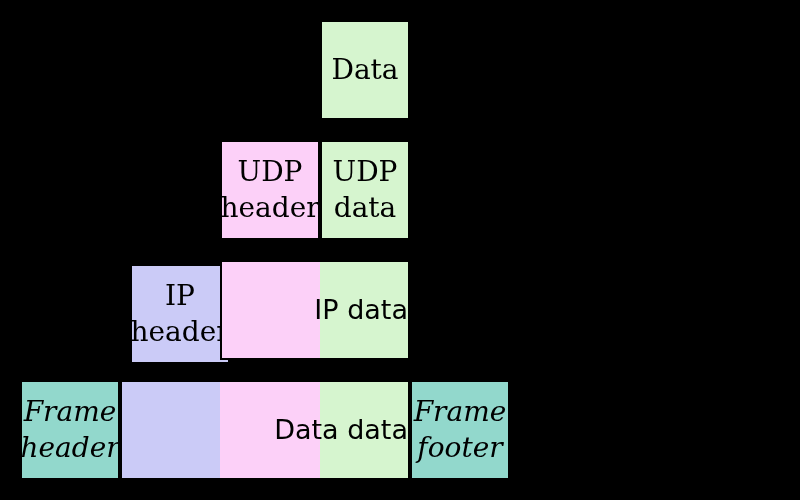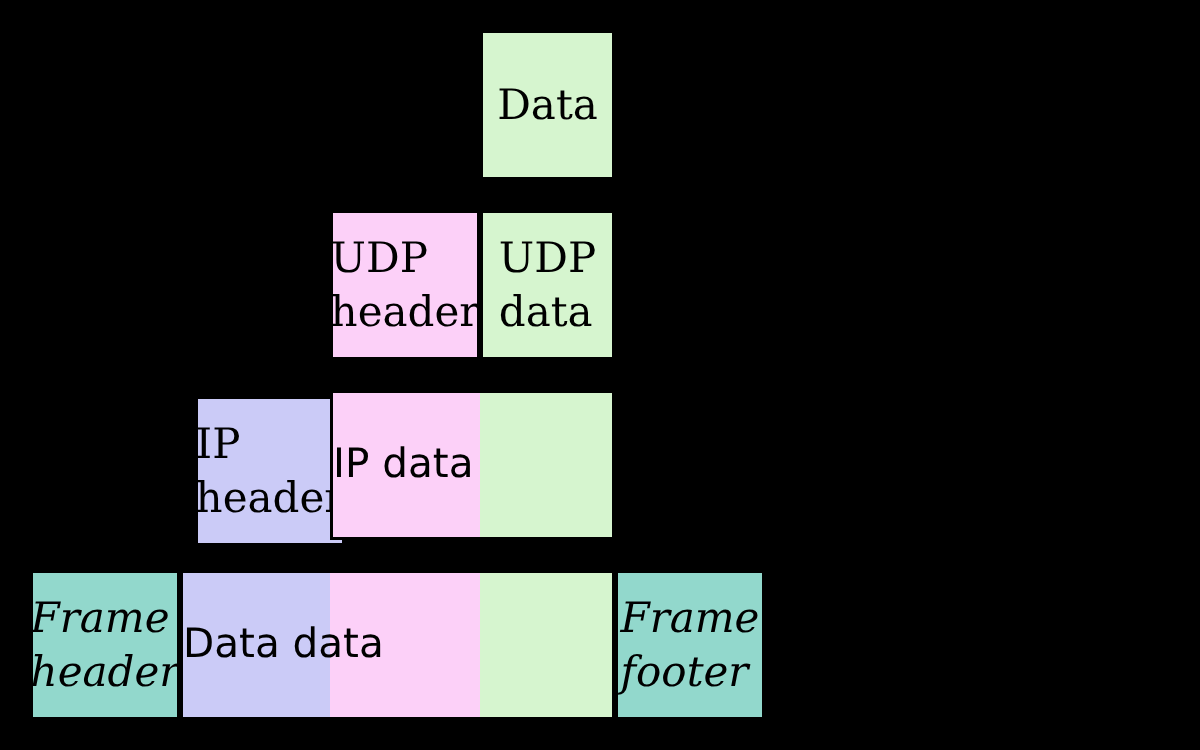--- a/index.html
+++ b/index.html
@@ -27,20 +27,21 @@
     border: 2px solid #000;
     display: flex;
     align-items: center;
     justify-content: center;
     color: var(--text);
   }
   .serif-label {
     font-family: "DejaVu Serif", "Liberation Serif", serif;
     font-size: 28px;
     line-height: 36px;
+    text-align: center;
     white-space: pre-line;
     color: var(--text);
   }
   .sans-label {
     font-family: "DejaVu Sans", "Liberation Sans", sans-serif;
     font-size: 27px;
     line-height: 34px;
     text-align: center;
     white-space: pre-line;
     color: var(--text);
@@ -59,21 +60,21 @@
     display: flex;
     flex-direction: row;
   }
   .stripe { height: 100%; }
   .stripe.grow { flex: 1 1 auto; }
   .composite .overlay {
     position: absolute;
     inset: 0;
     display: flex;
     align-items: center;
-    justify-content: flex-start;
+    justify-content: flex-end;
   }
 
   
   .pos-data         { left: 320px; top:  20px; width:  90px; height: 100px; }
   .pos-udp-header   { left: 220px; top: 140px; width: 100px; height: 100px; }
   .pos-udp-data     { left: 320px; top: 140px; width:  90px; height: 100px; }
   .pos-ip-header    { left: 120px; top: 264px; width: 100px; height: 100px; margin-left: 10px; }
   .pos-ip-data      { left: 220px; top: 260px; width: 190px; height: 100px; }
   .pos-frame-header { left:  20px; top: 380px; width: 100px; height: 100px; }
   .pos-frame-data   { left: 120px; top: 380px; width: 290px; height: 100px; }

